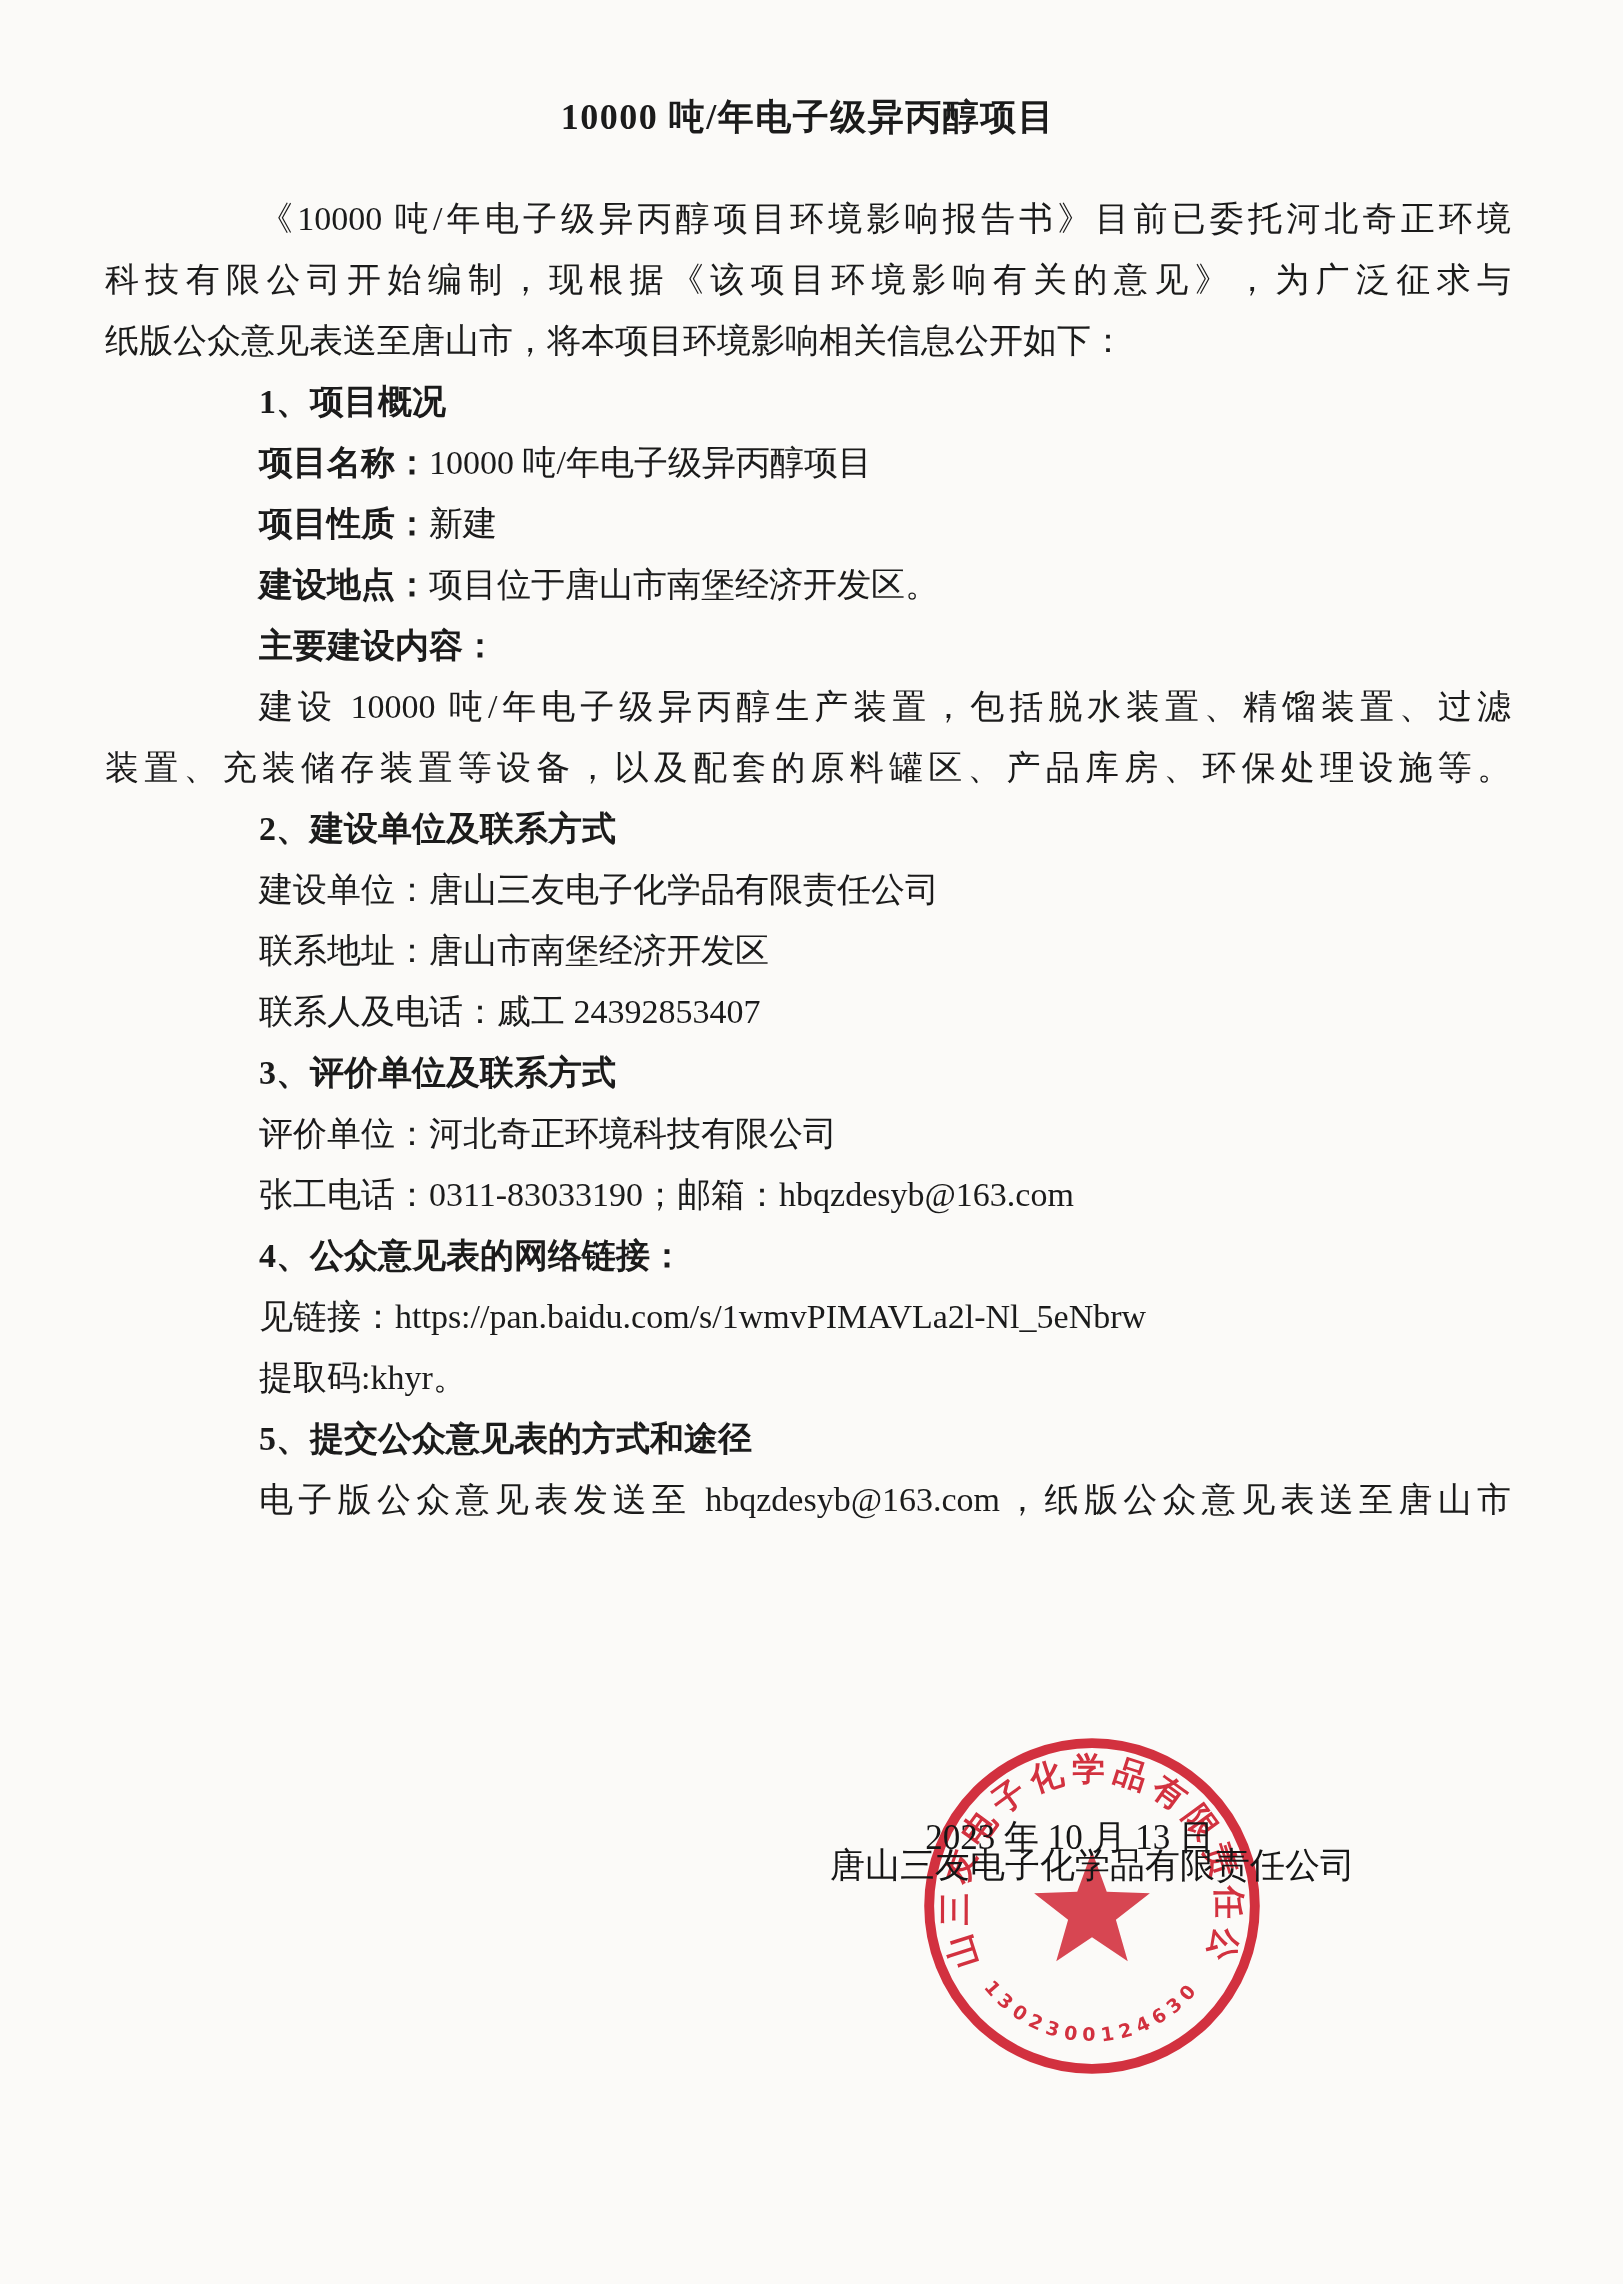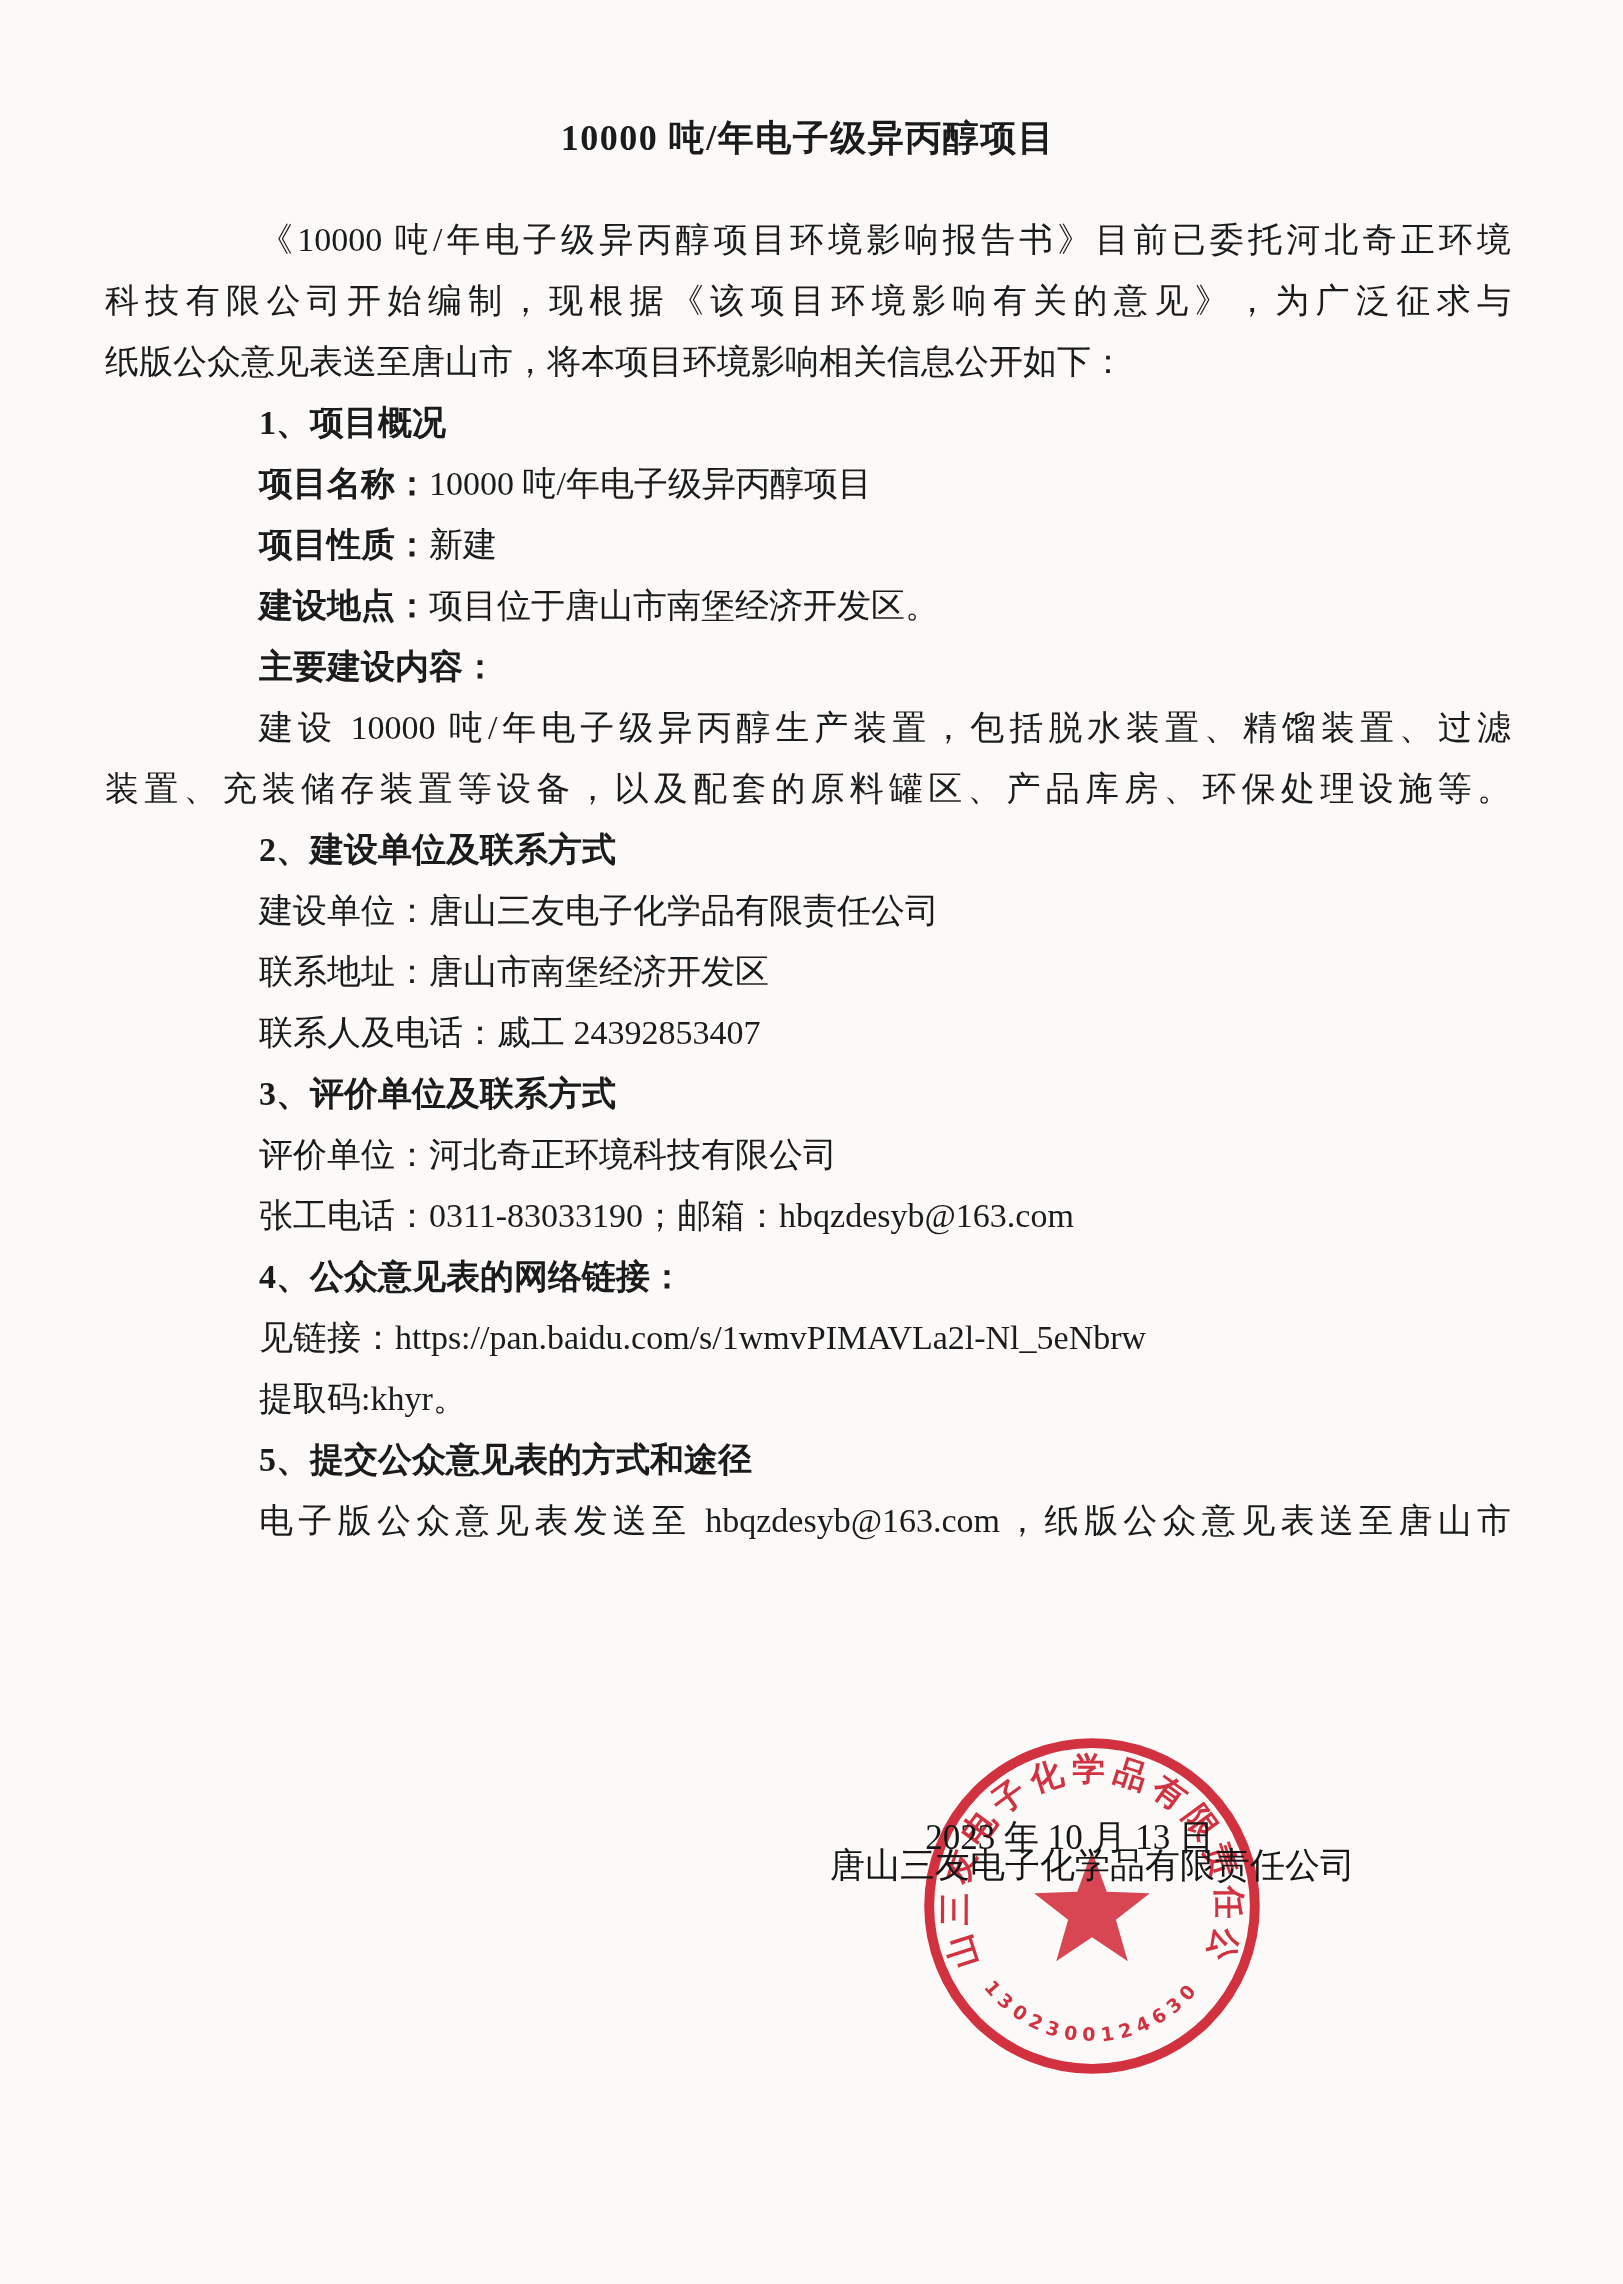--- a/index.html
+++ b/index.html
@@ -5,21 +5,21 @@
   html,body{margin:0;padding:0;}
   body{
     width:1624px;height:2284px;
     background:#fbfaf8;
     font-family:"Liberation Serif","DejaVu Serif",serif;
     color:#1b1b1b;
     position:relative;
     overflow:hidden;
   }
   .content{
-    padding:105px 113px 0 105px;
+    padding:84px 113px 0 105px;
   }
   .title-line{
     font-size:36px;
     line-height:67px;
     font-weight:700;
     text-align:center;
     letter-spacing:1.5px;
   }
   .title-gap{height:37px;}
   .line{

